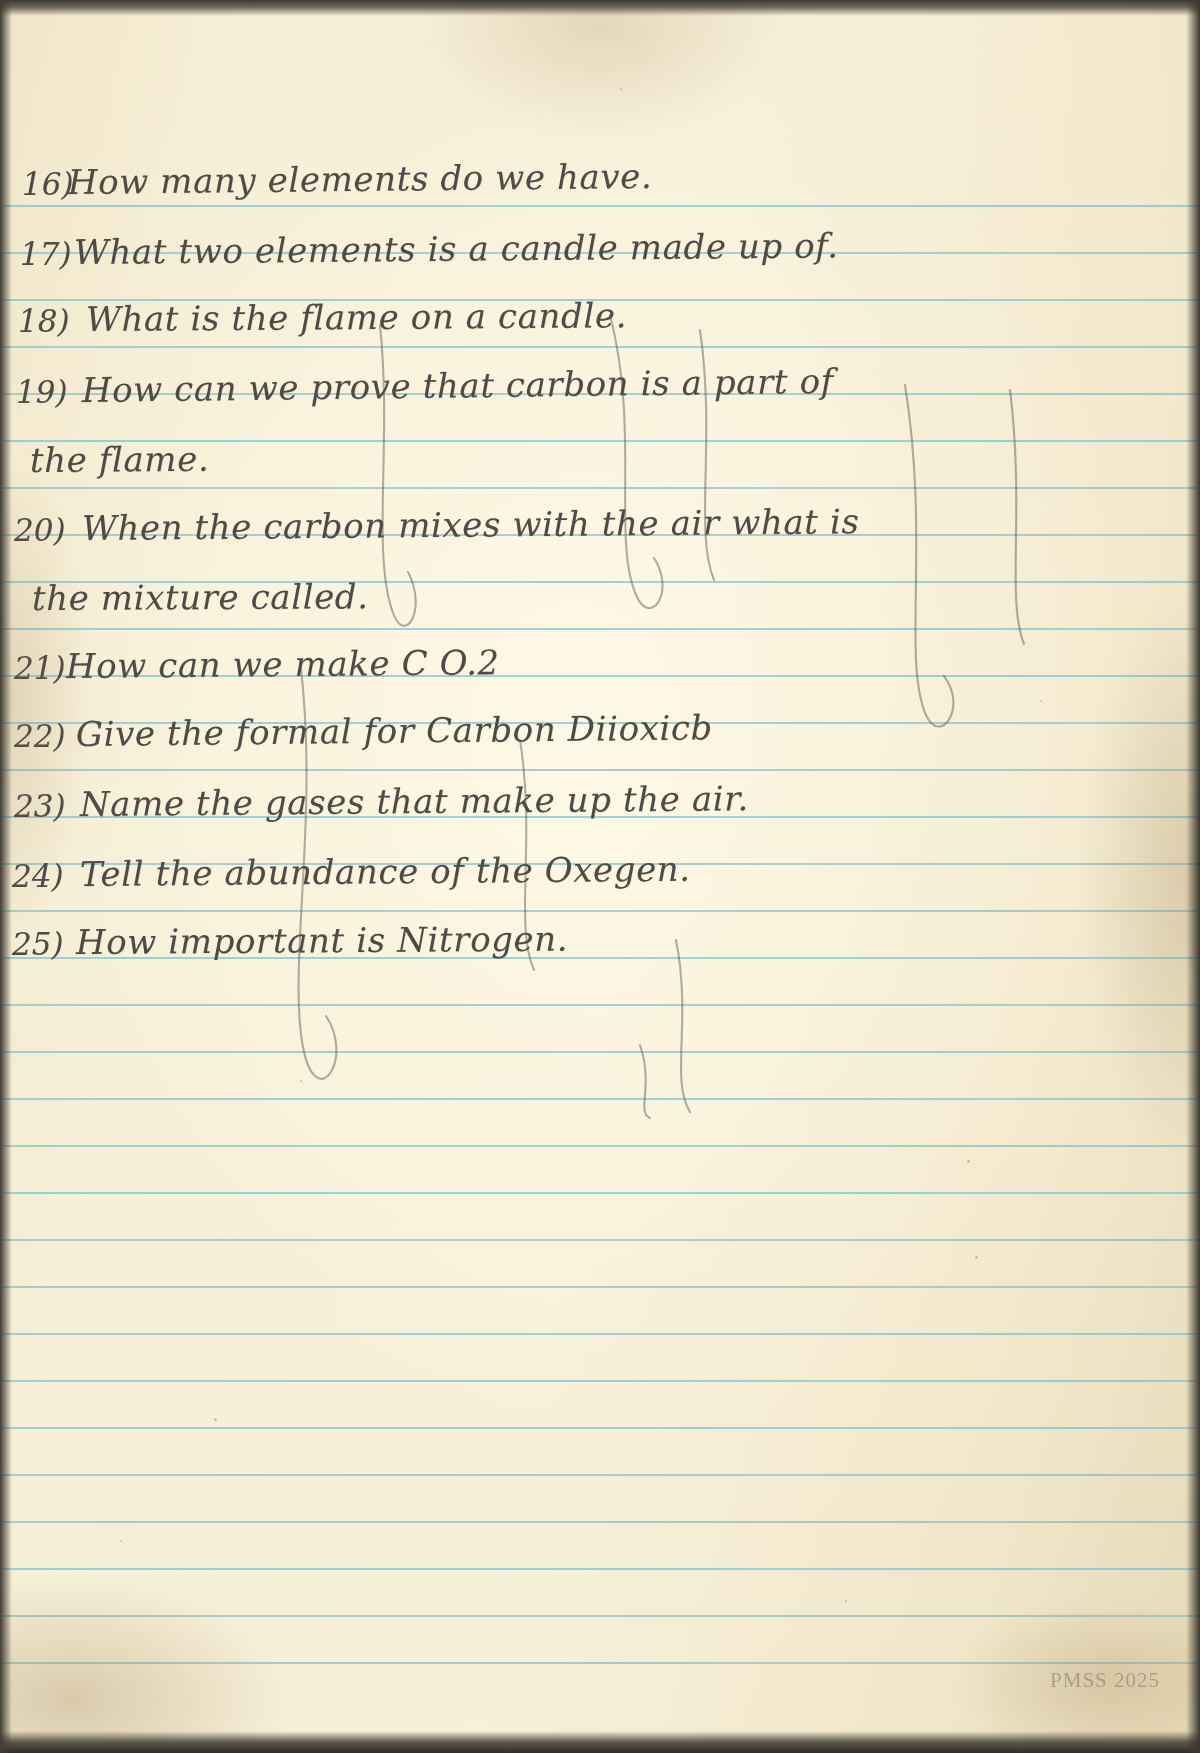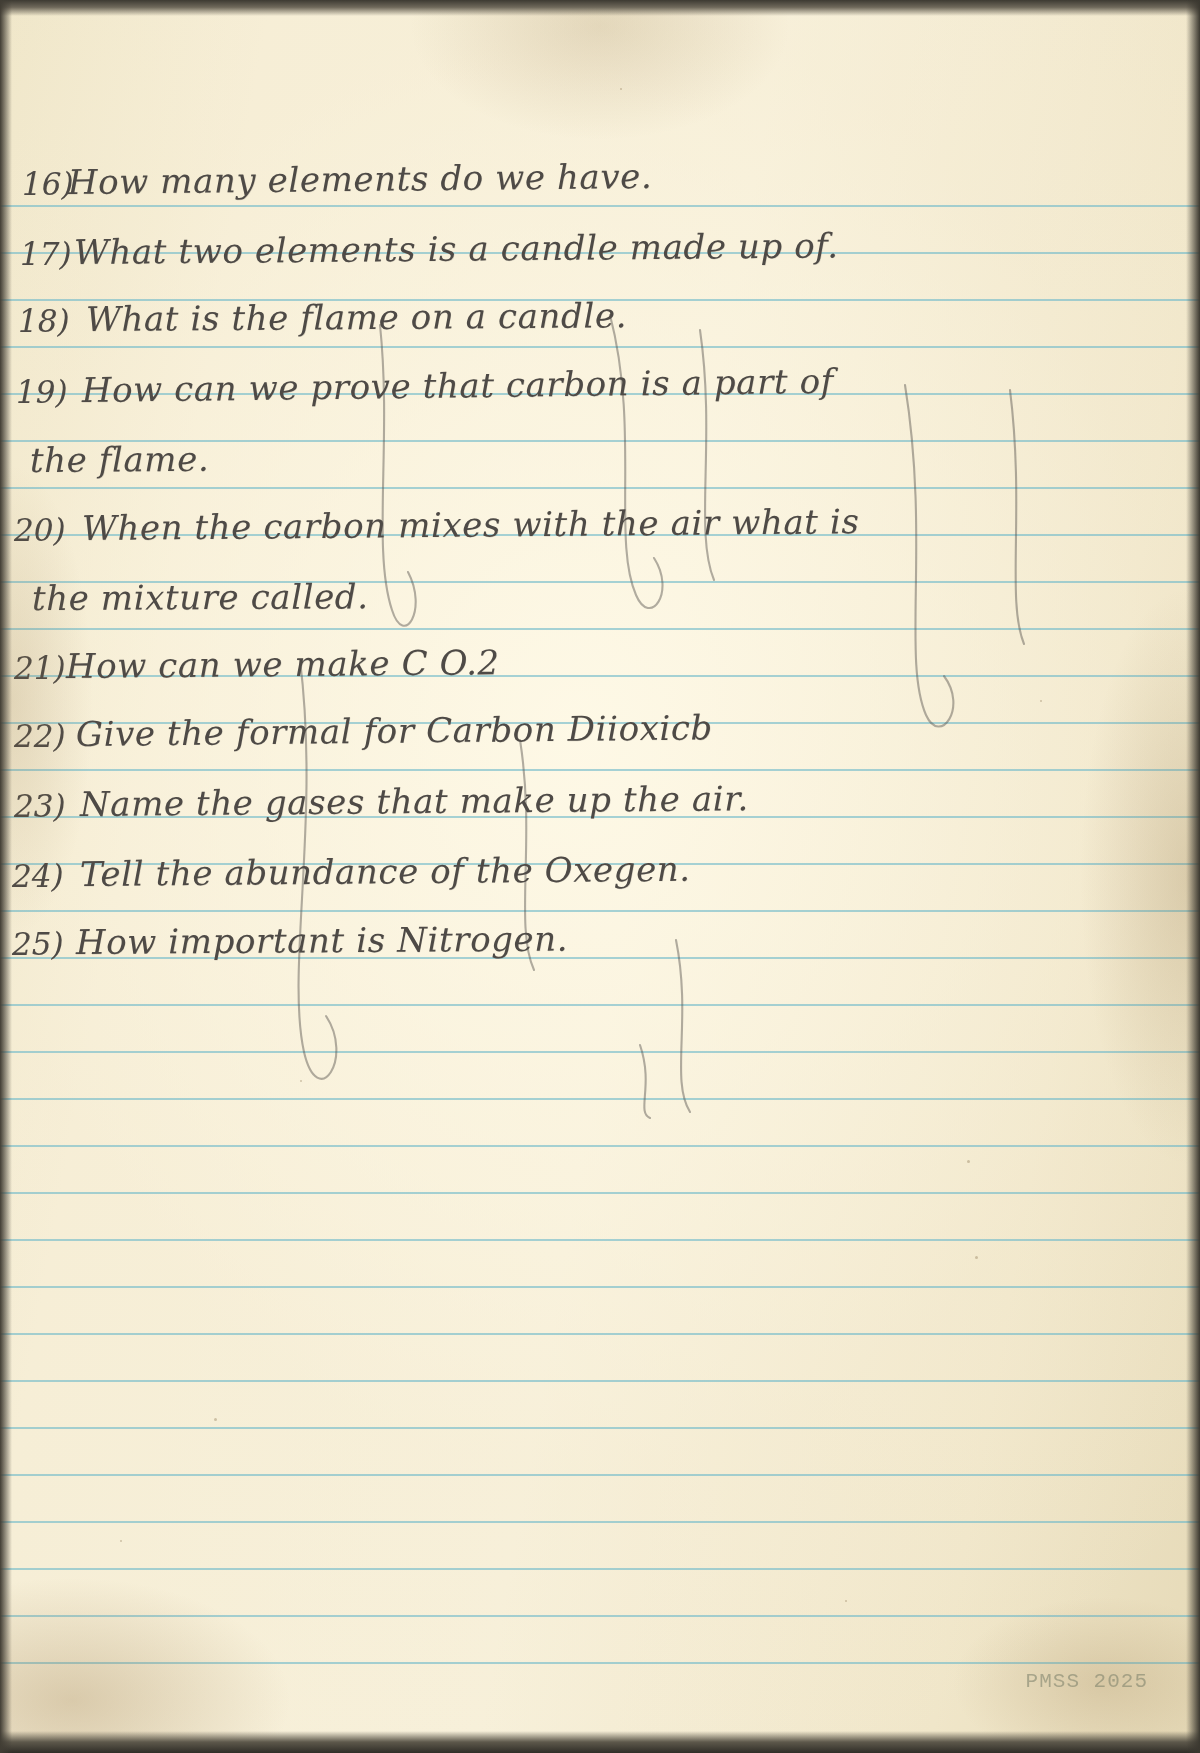--- a/index.html
+++ b/index.html
@@ -91,23 +91,23 @@
 
   
   .loop {
     position: absolute;
     pointer-events: none;
   }
 
   
   #watermark {
     position: absolute;
-    right: 52px;
+    right: 40px;
     bottom: 60px;
-    font-family: Liberation Mono, monospace;
+    font-family: Liberation Serif, serif;
     font-size: 21px;
     letter-spacing: 1px;
     color: rgba(120,126,104,0.55);
   }
 
   
   .speck { position:absolute; border-radius:50%; background:rgba(120,96,60,0.33); }
 </style>
 </head>
 <body>

